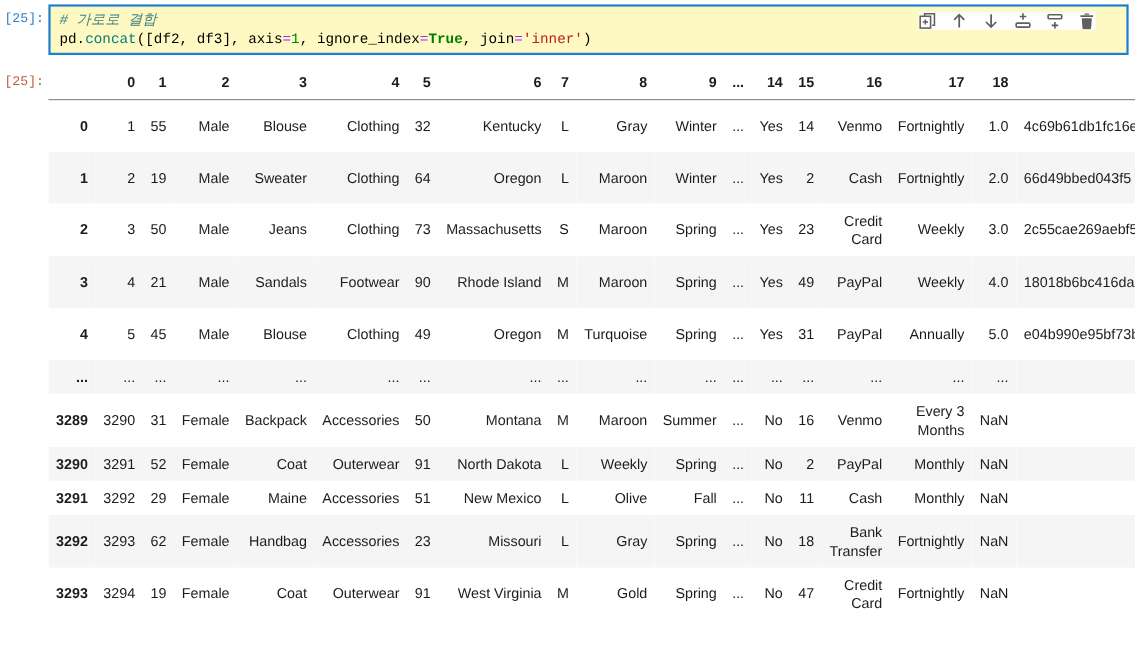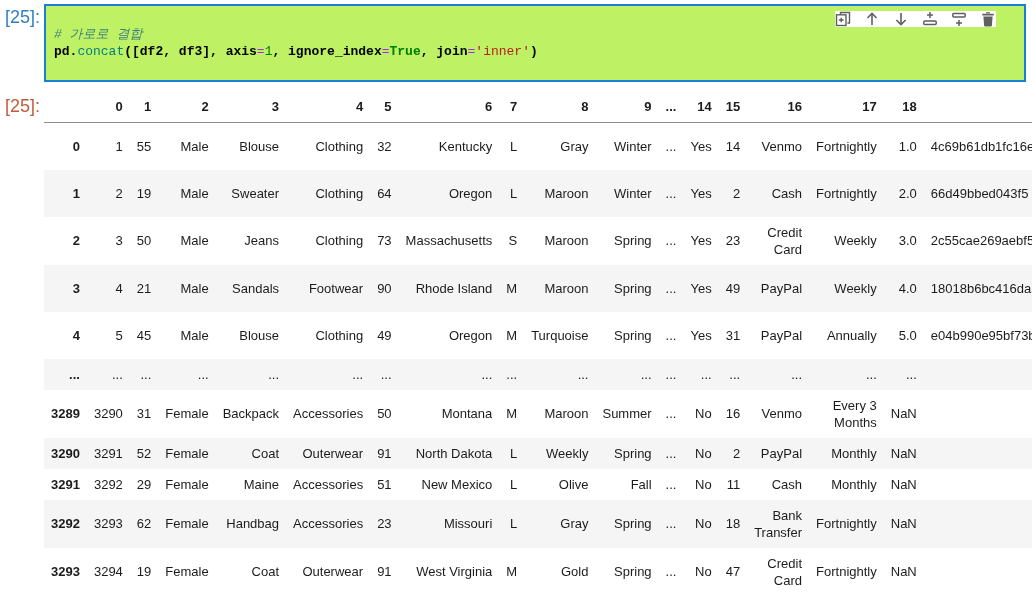--- a/index.html
+++ b/index.html
@@ -18,29 +18,29 @@
     --tok-comment:#408080;
   }
   *{margin:0;padding:0;box-sizing:border-box;}
   html,body{background:#fff;}
   body{width:1032px;height:592px;overflow:hidden;font-family:"Liberation Sans","DejaVu Sans",sans-serif;color:var(--text);}
   .notebook{width:1032px;height:592px;position:relative;background:#fff;}
 
   
   .cell-row{display:flex;align-items:flex-start;}
   .prompt{width:44px;flex:0 0 44px;text-align:right;padding-right:4px;
-          font-family:Liberation Sans, sans-serif;font-size:18px;line-height:17px;}
+          font-family:Liberation Mono, monospace;font-size:12px;line-height:17px;}
   .in-prompt{color:var(--in-prompt);padding-top:9px;}
   .out-prompt{color:var(--out-prompt);padding-top:7px;}
 
   .input-editor{flex:1;margin:4px 6px 0 0;border:2px solid var(--cell-border);
-                background:#bef264;position:relative;padding:20px 8px;min-height:45px;}
+                background:#fef9c3;position:relative;padding:4px 8px;min-height:45px;}
   .code-line{font-family:"Liberation Mono","DejaVu Sans Mono",monospace;font-size:13px;line-height:17px;color:#000;white-space:pre;}
   .tok-comment{color:var(--tok-comment);font-style:italic;}
-  .tok-plain{color:#000;font-weight:bold;}
+  .tok-plain{color:#000;}
   .tok-func{color:var(--tok-func);}
   .tok-op{color:var(--tok-op);}
   .tok-num{color:var(--tok-num);}
   .tok-kw{color:var(--tok-kw);font-weight:bold;}
   .tok-str{color:var(--tok-str);}
 
   
   .cell-toolbar{position:absolute;top:5px;right:28px;display:flex;gap:13px;align-items:center;background:#fff;}
   .tb-btn{width:16px;height:16px;border:none;background:transparent;padding:0;cursor:pointer;display:flex;align-items:center;justify-content:center;}
   .tb-btn svg{display:block;}

